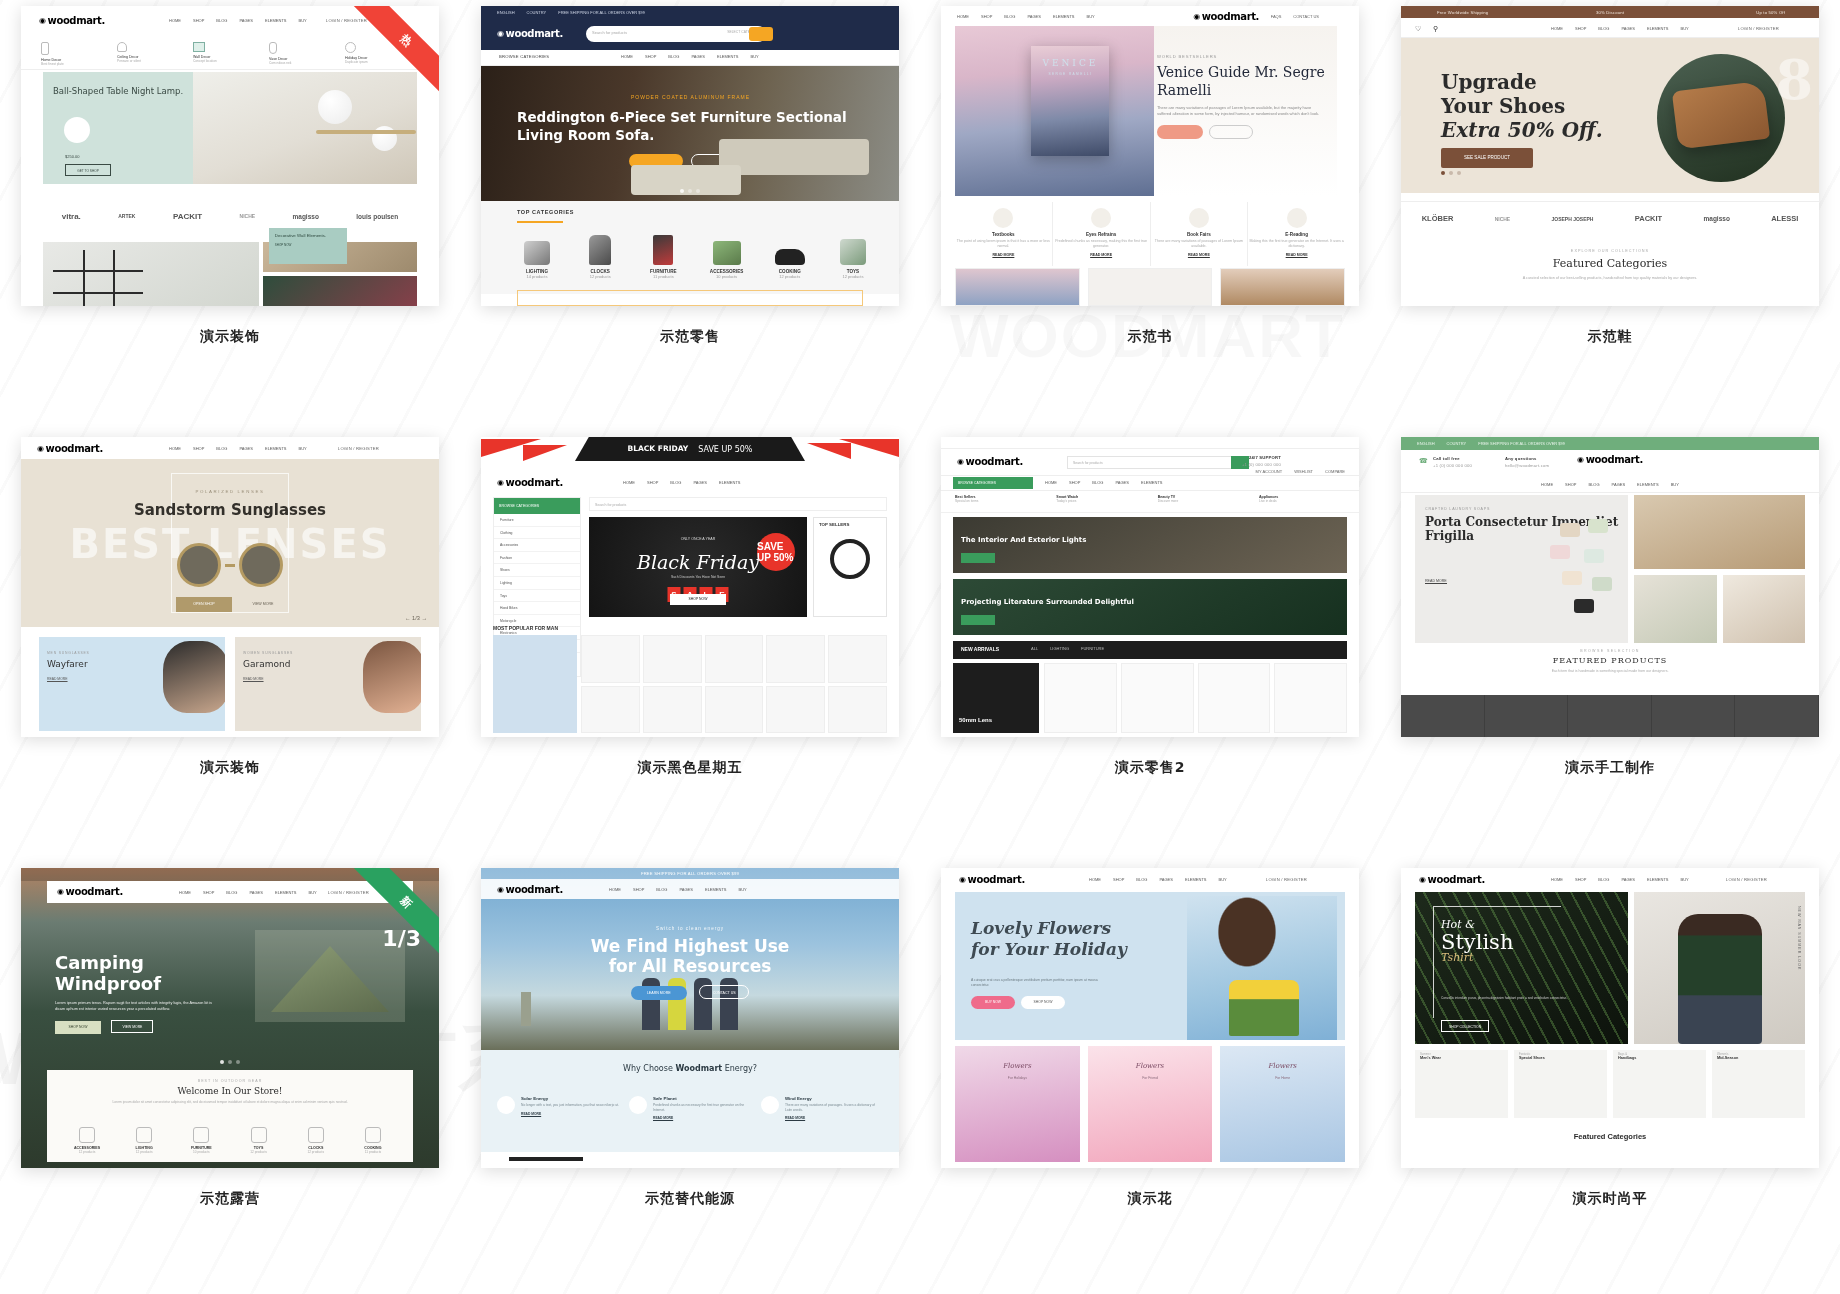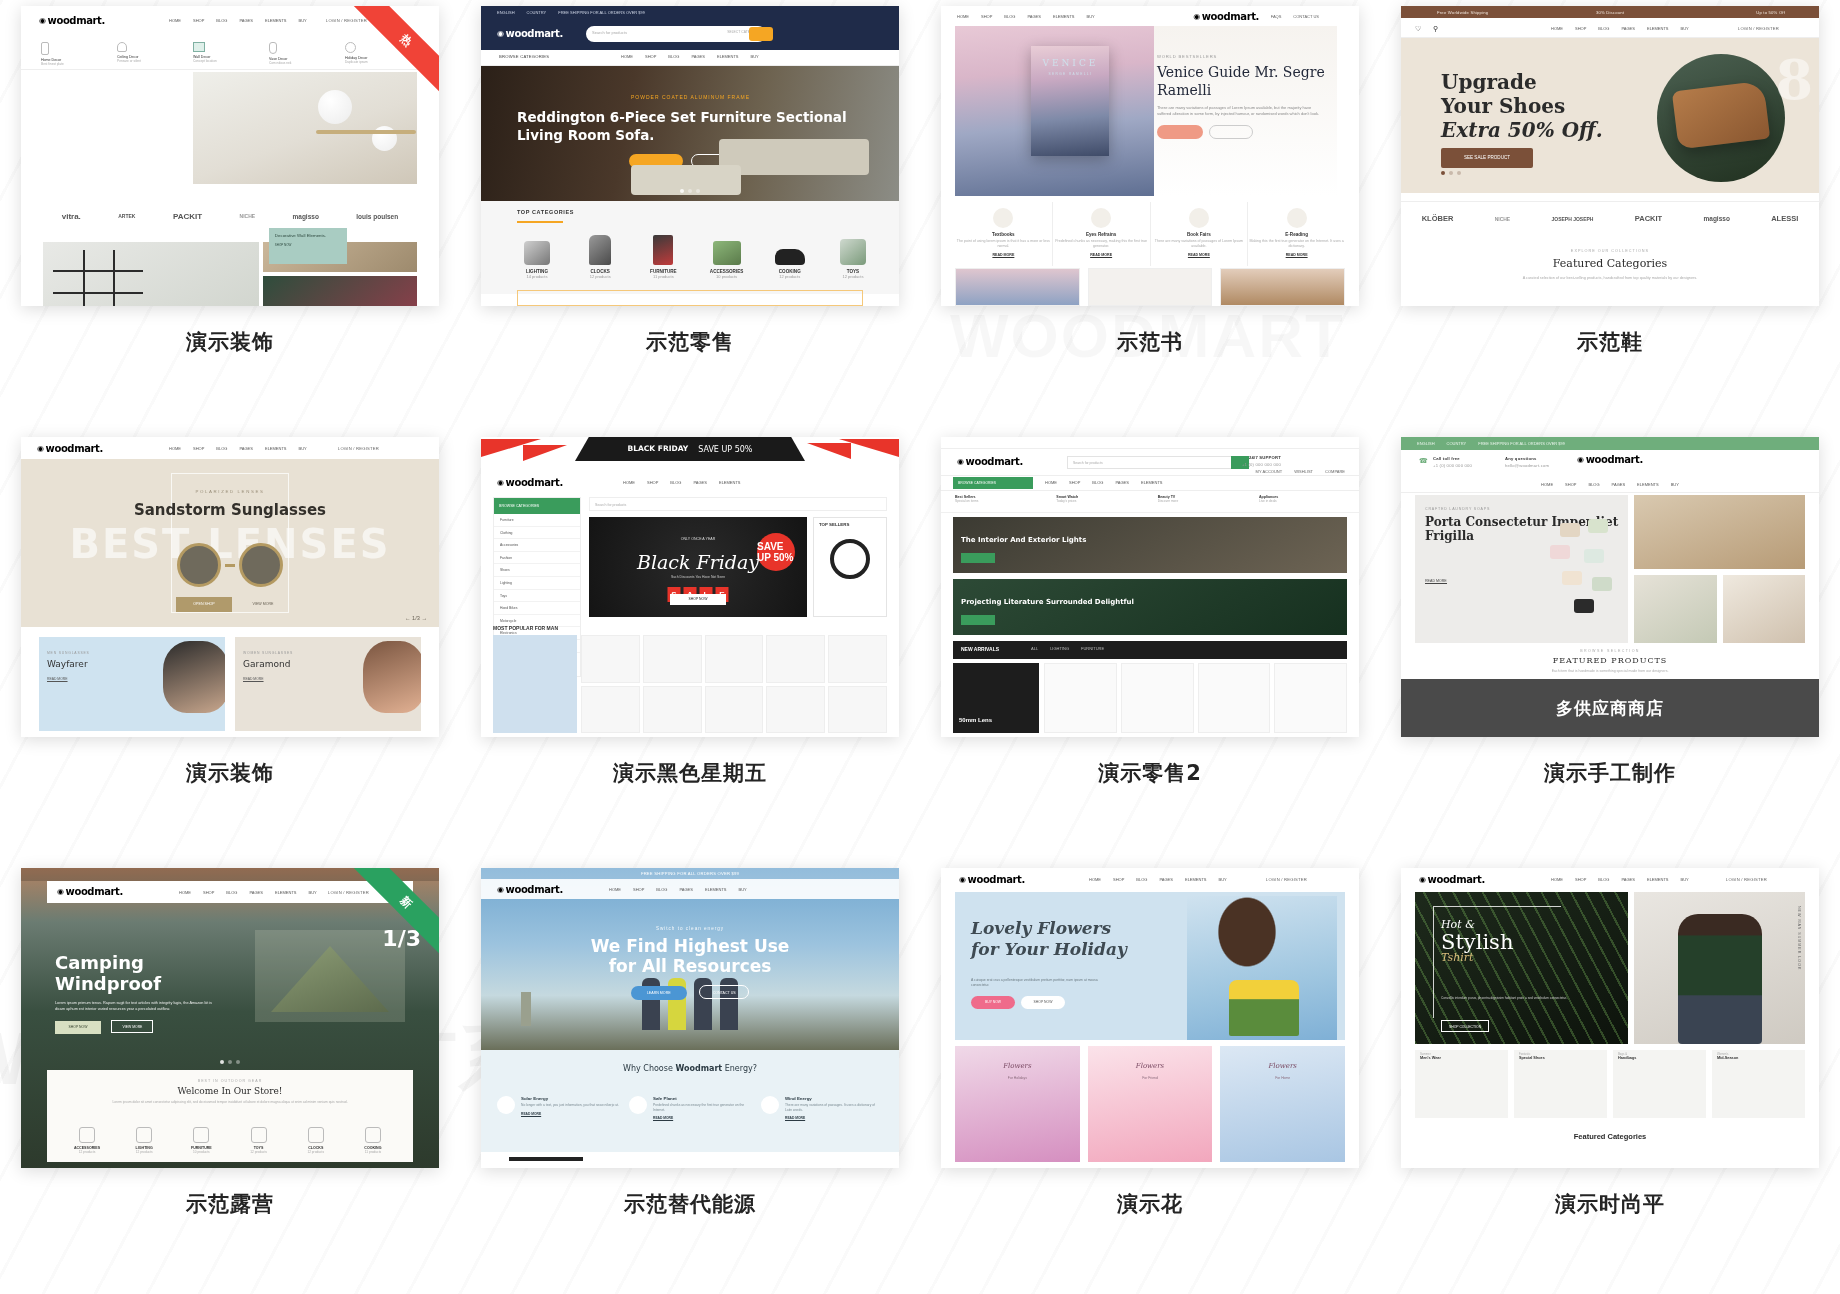--- a/index.html
+++ b/index.html
@@ -39,21 +39,21 @@
     background:#fff;
     box-shadow:0 3px 16px rgba(0,0,0,0.14);
     overflow:hidden;
   }
   .cell.r1 .thumb{ height:300px; }
   .cell.r2 .thumb{ height:300px; }
   .cell.r3 .thumb{ height:300px; }
 
   .label{
     margin-top:22px;
-    font-size:21px; font-weight:700; color:#242424;
+    font-size:14px; font-weight:700; color:#242424;
     font-family:"DejaVu Sans","Liberation Sans",sans-serif;
     letter-spacing:1px;
   }
 
   
   .bar{ position:absolute; left:0; right:0; }
   .txt{ position:absolute; font-size:4.2px; letter-spacing:.2px; white-space:nowrap; }
   .blk{ position:absolute; }
   .logo{
     position:absolute; font-size:10px; font-weight:800; letter-spacing:-0.4px;
@@ -435,20 +435,26 @@
             <div style="font-size:3.6px;color:#333;margin-top:3px;">Vase Decor</div>
             <div style="font-size:3.2px;color:#aaa;">Com ndous nek</div>
           </div>
         <div style="width:74px">
             <div style="width:11px;height:11px;border:1px solid #bbb;border-radius:50%;"></div>
             <div style="font-size:3.6px;color:#333;margin-top:3px;">Holiday Decor</div>
             <div style="font-size:3.2px;color:#aaa;">Duplicate ipsum</div>
           </div>
       </div>
       <div class="hero">
+        <div class="left">
+          <div class="htext">Ball-Shaped Table Night Lamp.</div>
+          <div class="ballsmall"></div>
+          <div style="position:absolute;left:22px;top:82px;font-size:4px;color:#3a4a44;">$250.00</div>
+          <div style="position:absolute;left:22px;top:92px;width:46px;height:12px;border:1px solid #3a4a44;font-size:3.2px;color:#3a4a44;text-align:center;line-height:12px;">GET TO SHOP</div>
+        </div>
         <div class="right">
           <div class="lampA"></div>
             <div class="lampB"></div>
             <div class="table"></div>
         </div>
       </div>
       <div class="brands">
         <span>vitra.</span>
         <span style="font-size:5px;">ARTEK</span>
         <span>PACKIT</span>
@@ -966,21 +972,20 @@
         <div class="t">FEATURED PRODUCTS</div>
         <div class="p">Each item that is handmade is something special made from our designers.</div>
       </div>
       <div class="trees">
         <div></div>
           <div></div>
           <div></div>
           <div></div>
           <div></div>
       </div>
-      <div class="overlay-band">多供应商商店</div>
     </div>
     <div class="label">演示手工制作</div>
   </div>
 
   <div class="cell r3">
     <div class="thumb c9">
       <div class="bgimg"></div>
       <div class="ribbon green">
           <i>新</i>
         </div>

